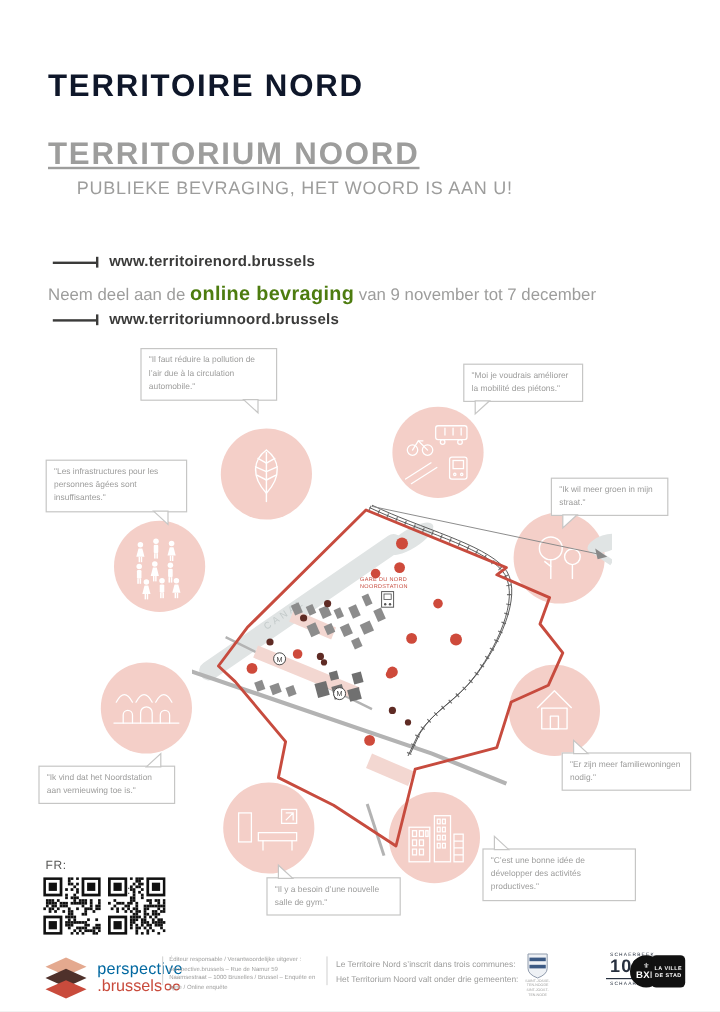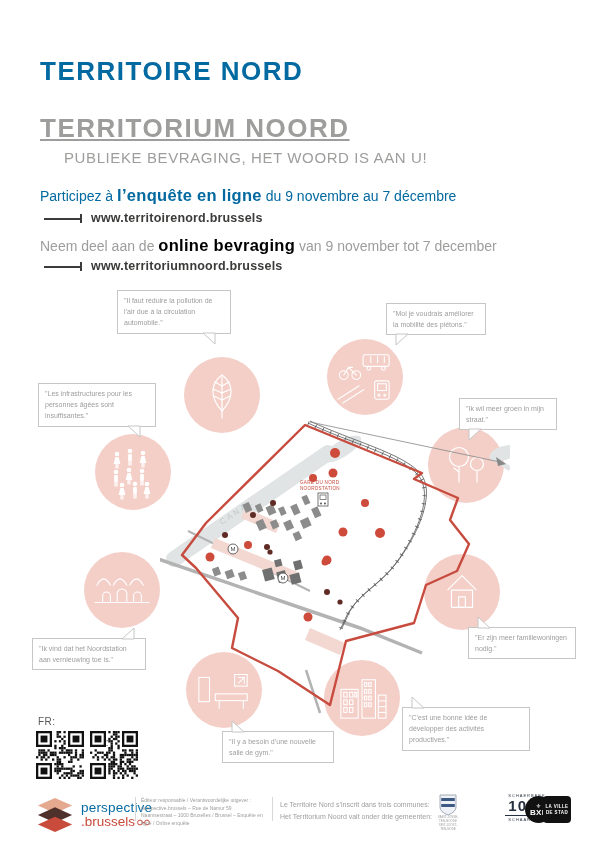--- a/index.html
+++ b/index.html
@@ -3,21 +3,21 @@
 <meta charset="utf-8">
 <style>
   html,body{margin:0;padding:0;background:#e8e8e8;}
   .page{position:relative;width:600px;height:843px;background:#ffffff;overflow:hidden;
         font-family:"Liberation Sans",sans-serif;}
   .abs{position:absolute;}
 
   
   .title{font-weight:bold;font-size:26px;letter-spacing:1.5px;white-space:nowrap;}
   .subtitle{font-size:15px;letter-spacing:.6px;white-space:nowrap;}
-  .red{color:#0369a1;}
+  .red{color:#0f172a;}
   .gray{color:#9d9d9c;}
 
   
   .cta-line{font-size:14px;white-space:nowrap;}
   .cta-line b{font-size:16.5px;font-weight:bold;letter-spacing:.3px;}
   .url-row{display:flex;align-items:center;}
   .url-arrow{position:relative;width:38px;height:9px;}
   .url-arrow .bar{position:absolute;left:0;top:4px;width:36px;height:2px;background:#3b3b3a;}
   .url-arrow .tick{position:absolute;left:36px;top:0;width:2px;height:9px;background:#3b3b3a;}
   .url-text{margin-left:9px;font-size:12.5px;font-weight:bold;color:#3b3b3a;letter-spacing:.2px;}
@@ -57,30 +57,29 @@
 </style>
 </head>
 <body>
 
 <div class="page">
 
   <div class="abs title red" style="left:40px;top:56px;">TERRITOIRE NORD</div>
   <div class="abs title gray" style="left:40px;top:113px;text-decoration:underline;">TERRITORIUM NOORD</div>
   <div class="abs subtitle gray" style="left:40px;top:149px;margin-left:24px;">PUBLIEKE BEVRAGING, HET WOORD IS AAN U!</div>
 
-  <div class="abs cta-line red" style="left:40px;top:186px;"><span>Participez à </span><b>l’enquête en ligne</b><span> du 9 novembre au 7 décembre</span></div>
   <div class="abs url-row" style="left:44px;top:211px;">
     <span class="url-arrow">
         <span class="bar"></span>
         <span class="tick"></span>
       </span>
     <span class="url-text">www.territoirenord.brussels</span>
   </div>
 
-  <div class="abs cta-line gray" style="left:40px;top:236px;"><span>Neem deel aan de </span><b style="color:#000000;">online bevraging</b><span> van 9 november tot 7 december</span></div>
+  <div class="abs cta-line gray" style="left:40px;top:236px;"><span>Neem deel aan de </span><b style="color:#4d7c0f;">online bevraging</b><span> van 9 november tot 7 december</span></div>
   <div class="abs url-row" style="left:44px;top:259px;">
     <span class="url-arrow">
         <span class="bar"></span>
         <span class="tick"></span>
       </span>
     <span class="url-text">www.territoriumnoord.brussels</span>
   </div>
 
   <svg class="abs" style="left:160px;top:413px;z-index:3;" width="350" height="310" viewBox="0 0 350 310">
 

